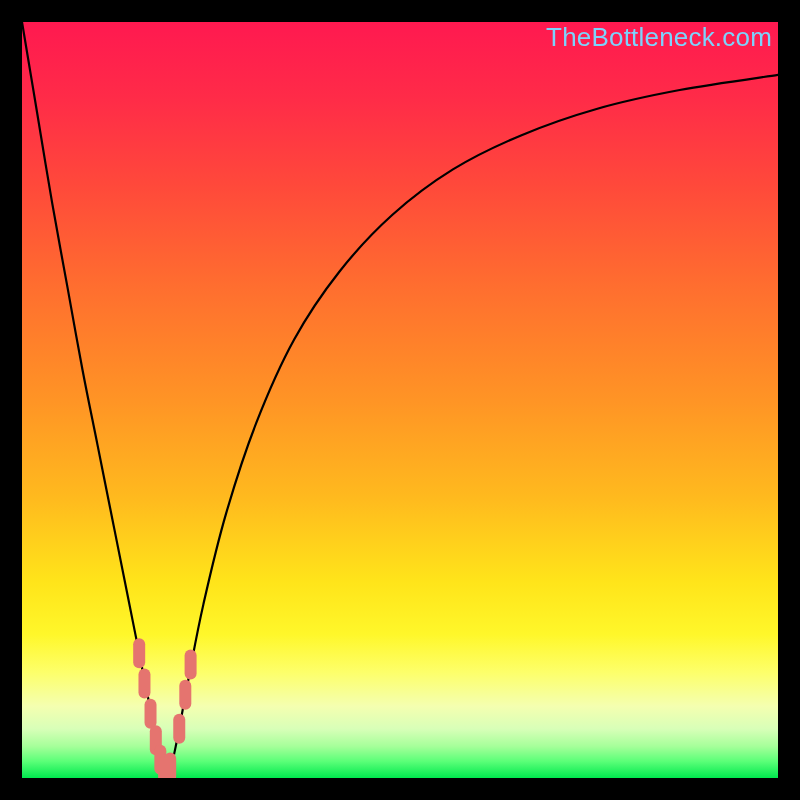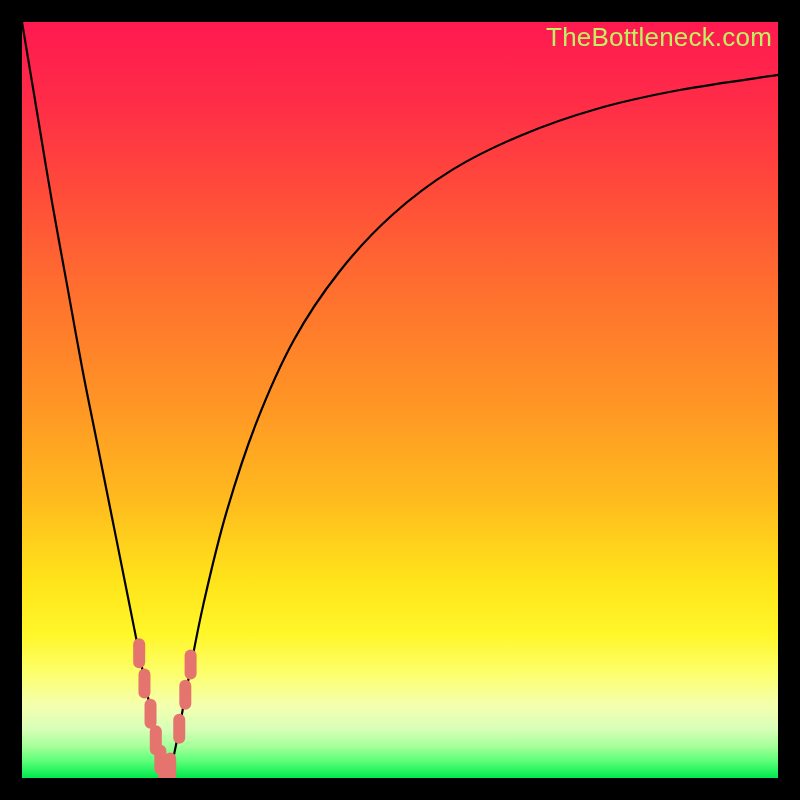--- a/index.html
+++ b/index.html
@@ -26,21 +26,21 @@
     overflow: hidden;
   }
   .gradient-bg {
     position: absolute;
     left: 0; top: 0; right: 0; bottom: 0;
   }
   .watermark {
     position: absolute;
     top: 0px;
     right: 6px;
-    color: #bef264;
+    color: #7dd3fc;
     font-size: 26px;
     font-weight: 400;
     letter-spacing: 0.2px;
     user-select: none;
     z-index: 5;
   }
   svg.curve-layer {
     position: absolute;
     left: 0; top: 0;
     width: 756px;

